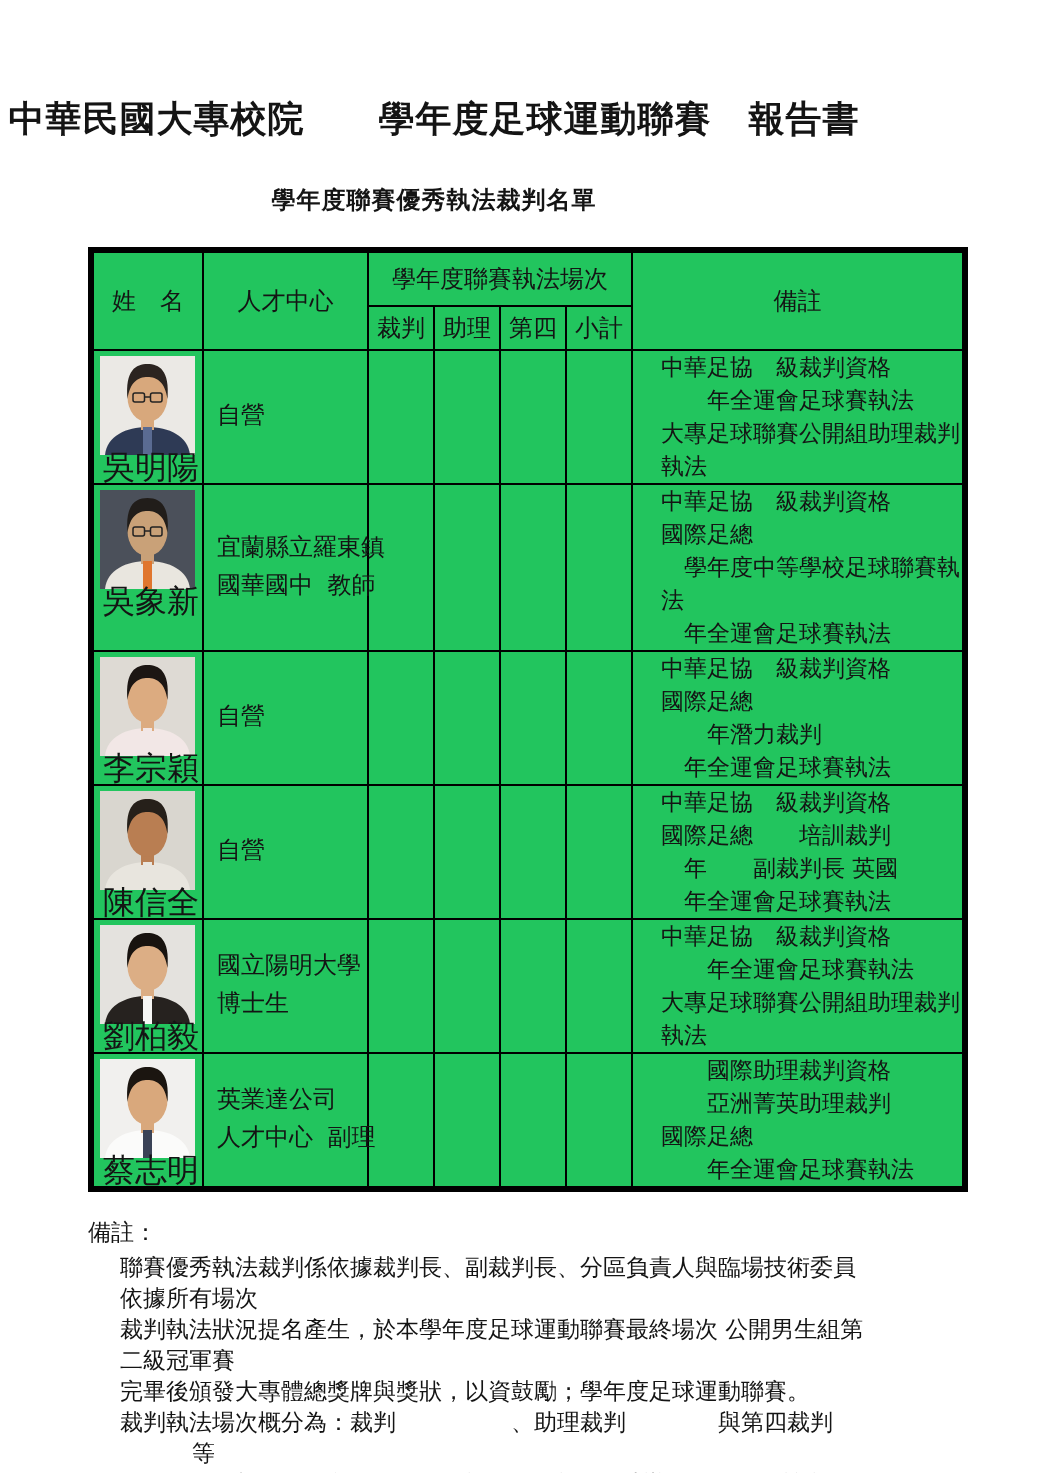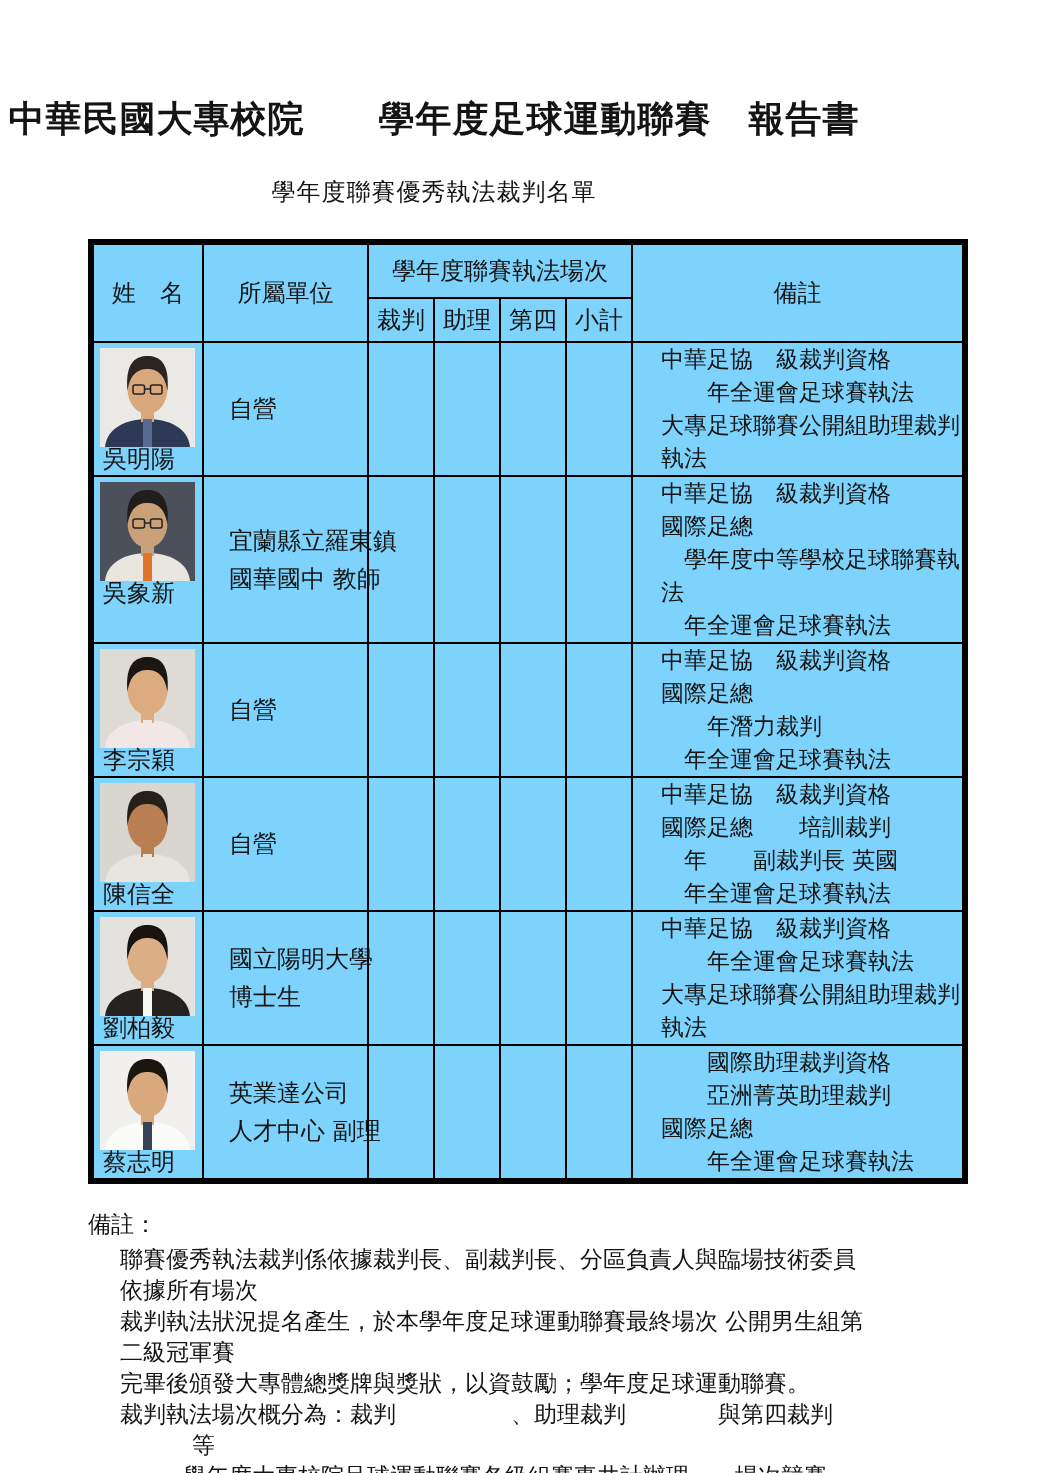--- a/index.html
+++ b/index.html
@@ -13,54 +13,54 @@
   .page { position: relative; width: 868px; height: 1473px; }
 
   .doc-title {
     margin: 0; padding-top: 95px;
     text-align: center;
     font-size: 36px; font-weight: 700;
     letter-spacing: 1px;
     white-space: pre;
   }
   .doc-subtitle {
-    margin: 6px; padding-top: 26px;
+    margin: 14px; padding-top: 26px;
     text-align: center;
-    font-size: 24px; font-weight: 400;
+    font-size: 24px; font-weight: 700;
     letter-spacing: 1px;
   }
 
   table.referees {
     border-collapse: collapse;
     table-layout: fixed;
     margin: 31px 0 0 88px;
     width: 874px;
     border: 6px solid #000;
-    background: #7dd3fc;
+    background: #22c55e;
   }
   table.referees th, table.referees td {
     border: 2px solid #000;
     font-weight: normal;
     padding: 0;
   }
   thead th { font-size: 24px; text-align: center; }
   tr.group-row { height: 56px; }
   tr.sub-row  { height: 44px; }
   tbody tr { height: 130px; }
 
   td.name-cell { vertical-align: top; }
   .photo-wrap { padding: 5px 0 0 6px; }
   svg.photo { display: block; width: 95px; height: 99px; }
-  .ref-name { font-size: 24px; line-height: 25px; padding-left: 9px; white-space: pre; }
+  .ref-name { font-size: 32px; line-height: 25px; padding-left: 9px; white-space: pre; }
 
   td.unit-cell {
     vertical-align: middle;
     font-size: 24px;
   }
-  .unit-line { padding-left: 25px; line-height: 38px; white-space: pre; }
+  .unit-line { padding-left: 13px; line-height: 38px; white-space: pre; font-family: Liberation Mono, monospace; }
 
   td.count-cell { text-align: center; font-size: 23px; }
 
   td.remarks-cell { vertical-align: middle; }
   .remark-line {
     padding-left: 28px; 
     font-size: 23px; line-height: 33px;
     white-space: pre-wrap;
   }
 
@@ -86,21 +86,21 @@
         <col style="width:165px">
       <col style="width:66px">
         <col style="width:66px">
         <col style="width:66px">
         <col style="width:66px">
       <col style="width:333px">
     </colgroup>
     <thead>
       <tr class="group-row">
         <th rowspan="2">姓　名</th>
-        <th rowspan="2">所屬單位</th>
+        <th rowspan="2">人才中心</th>
         <th colspan="4">學年度聯賽執法場次</th>
         <th rowspan="2">備註</th>
       </tr>
       <tr class="sub-row">
         <th>裁判</th>
         <th>助理</th>
         <th>第四</th>
         <th>小計</th>
       </tr>
     </thead>

